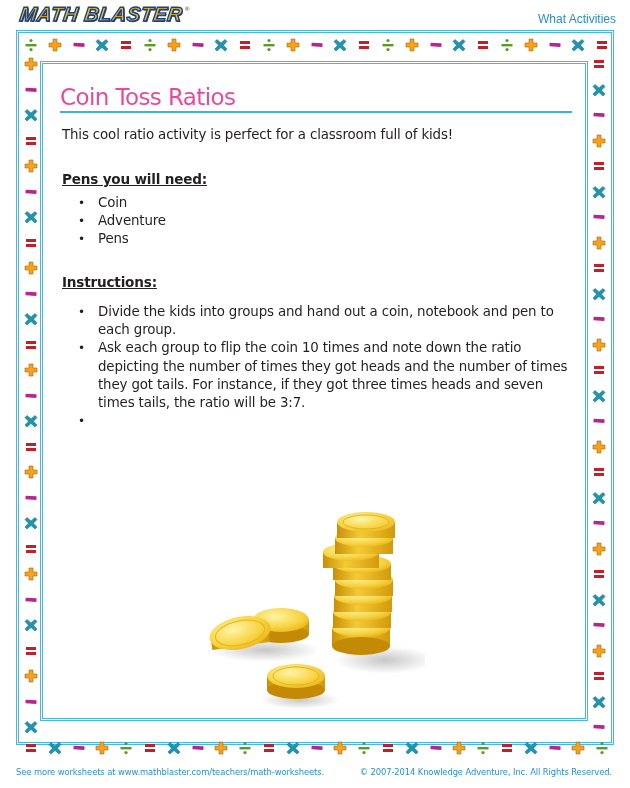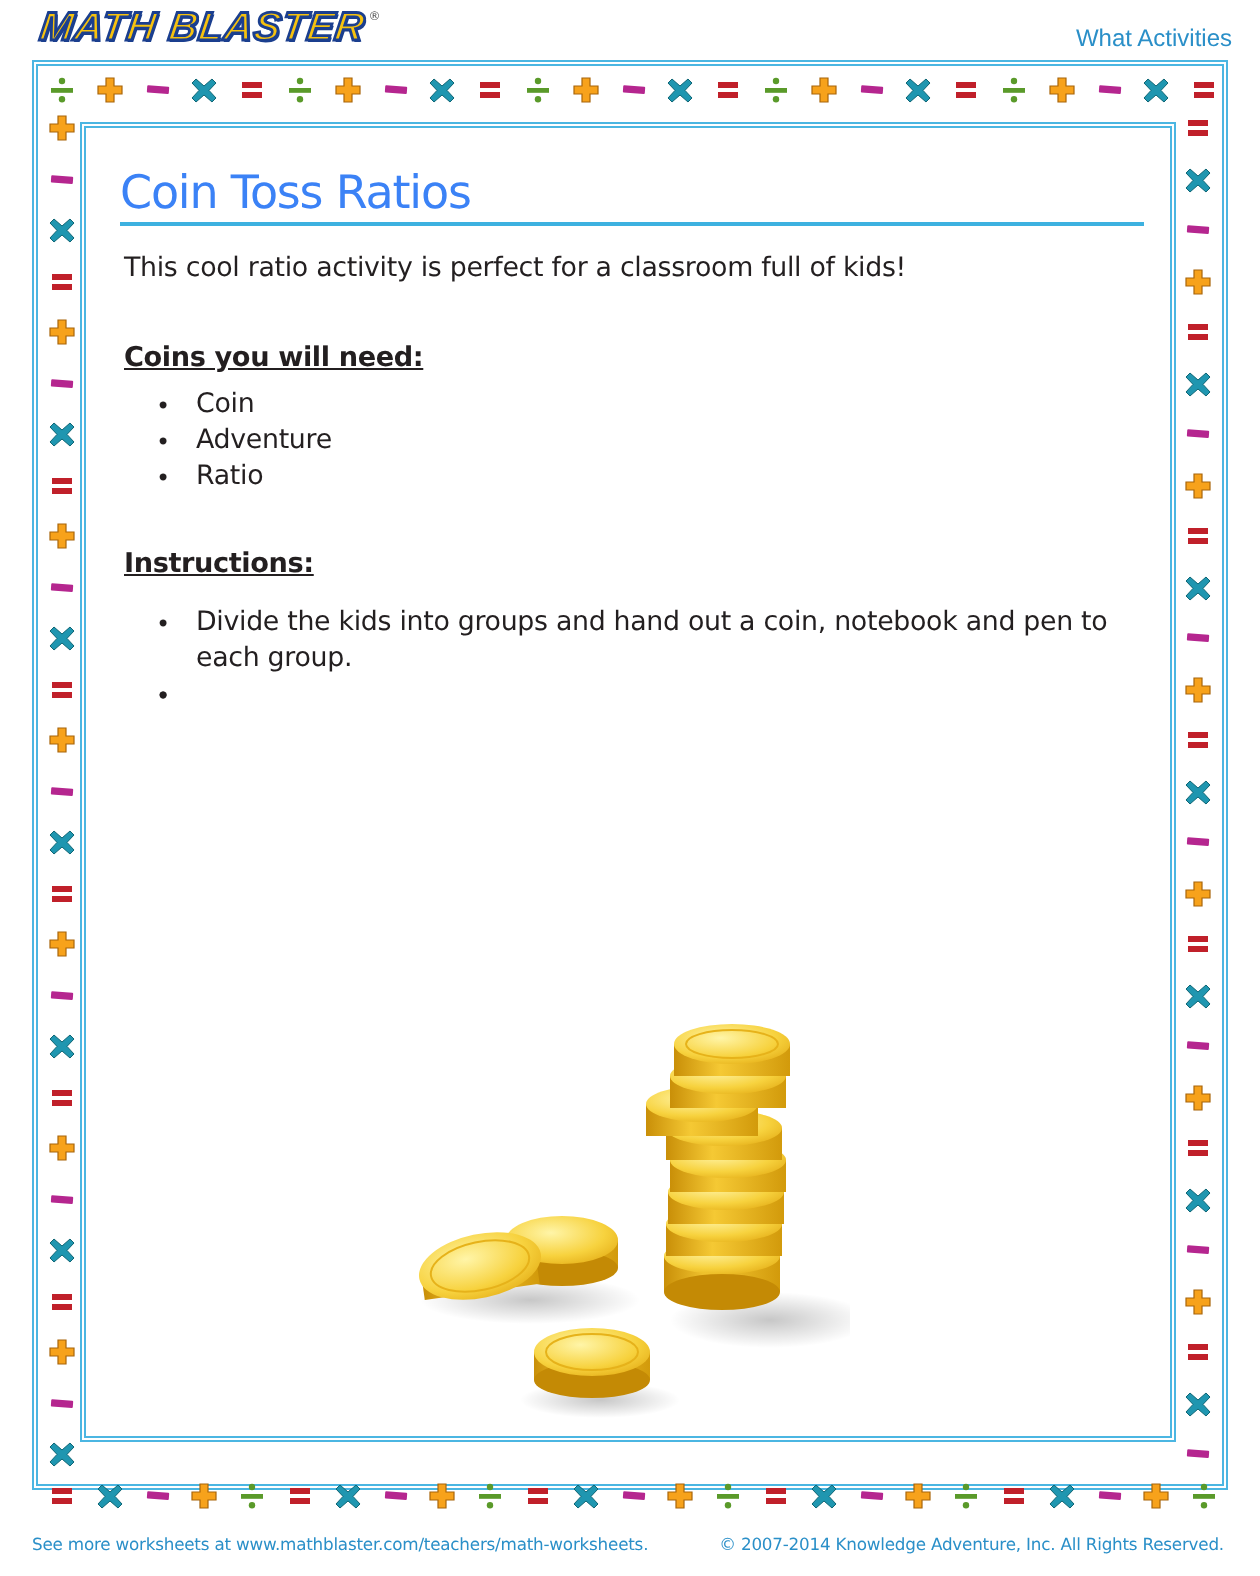--- a/index.html
+++ b/index.html
@@ -14,21 +14,21 @@
 
   
   .outer-frame { position:absolute; left:16px; top:30px; width:598px; height:715px; border:3px double #4bb6e2; box-sizing:border-box; }
   .inner-frame { position:absolute; left:40px; top:61px; width:548px; height:660px; border:3px double #4bb6e2; box-sizing:border-box; background:#fff; }
 
   
   .sym { position:absolute; width:14px; height:14px; display:flex; align-items:center; justify-content:center; }
   .sym svg { width:14px; height:14px; display:block; }
 
   
-  .title { position:absolute; left:60px; top:84px; font-family:"DejaVu Sans", sans-serif; font-size:23px; color:#3b82f6; letter-spacing:-0.6px; }
+  .title { position:absolute; left:60px; top:84px; font-family:"DejaVu Sans", sans-serif; font-size:23px; color:#ec4899; letter-spacing:-0.6px; }
   .title-rule { position:absolute; left:60px; top:111px; width:512px; height:2px; background:#3db1e0; }
   .intro { position:absolute; left:62px; top:127px; font-size:13.4px; color:#231f20; letter-spacing:-0.15px; }
   .heading { position:absolute; left:62px; font-size:13.6px; font-weight:bold; text-decoration:underline; color:#231f20; letter-spacing:-0.2px; }
   .list { position:absolute; left:78px; margin:0; padding:0; list-style:none; font-size:13.4px; letter-spacing:-0.15px; }
   .list li { position:relative; padding-left:20px; line-height:18.2px; }
   .list li .bullet { position:absolute; left:0; top:0; font-size:12px; }
   .needs { top:194px; }
   .steps { top:303px; width:500px; }
   .steps li { line-height:18.2px; }
 
@@ -613,31 +613,31 @@
         <rect x="1.5" y="5" width="11" height="3.6" rx="0.5" fill="#b5268f" transform="rotate(4 7 7)"></rect>
       </svg>
     </span>
   </div>
 <div class="inner-frame"></div>
 
 <div class="title">Coin Toss Ratios</div>
 <div class="title-rule"></div>
 <div class="intro">This cool ratio activity is perfect for a classroom full of kids!</div>
 
-<div class="heading" style="top:171px;">Coins you will need:</div>
+<div class="heading" style="top:171px;">Pens you will need:</div>
 <ul class="list needs">
   <li><span class="bullet">•</span><span>Coin</span></li>
   <li><span class="bullet">•</span><span>Adventure</span></li>
-  <li><span class="bullet">•</span><span>Ratio</span></li>
+  <li><span class="bullet">•</span><span>Pens</span></li>
 </ul>
 
 <div class="heading" style="top:274px;">Instructions:</div>
 <ul class="list steps">
   <li><span class="bullet">•</span><span>Divide the kids into groups and hand out a coin, notebook and pen to each group.</span></li>
-  <li><span class="bullet">•</span></li>
+  <li><span class="bullet">•</span><span>Ask each group to flip the coin 10 times and note down the ratio depicting the number of times they got heads and the number of times they got tails. For instance, if they got three times heads and seven times tails, the ratio will be 3:7.</span></li>
   <li><span class="bullet">•</span></li>
 </ul>
 
 <svg class="coins" viewBox="0 0 220 210">
   <defs>
     <linearGradient id="side" x1="0" x2="1">
       <stop offset="0" stop-color="#c98f08"></stop>
         <stop offset="0.4" stop-color="#f5c934"></stop>
         <stop offset="1" stop-color="#d29a0b"></stop>
     </linearGradient>

